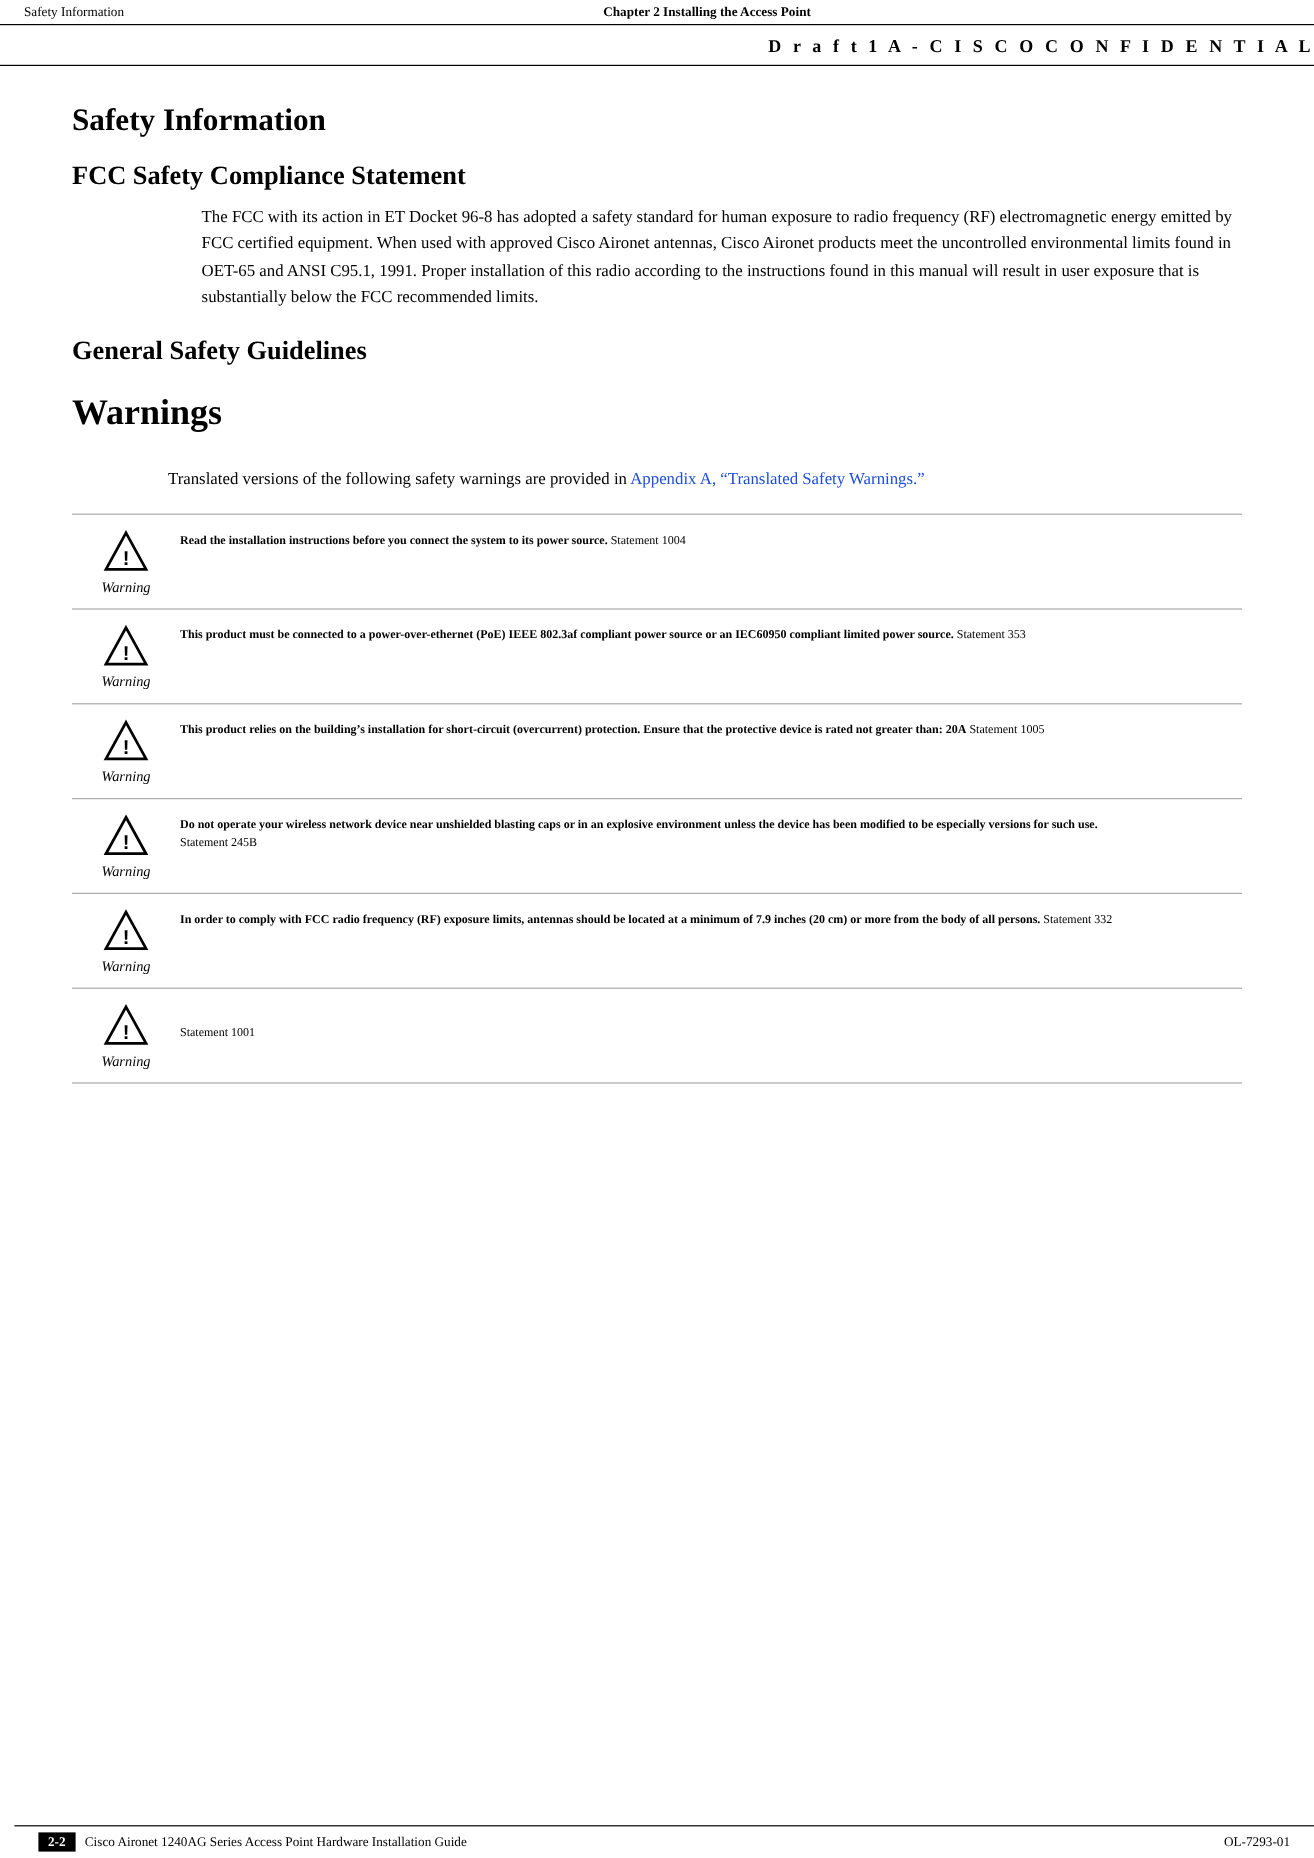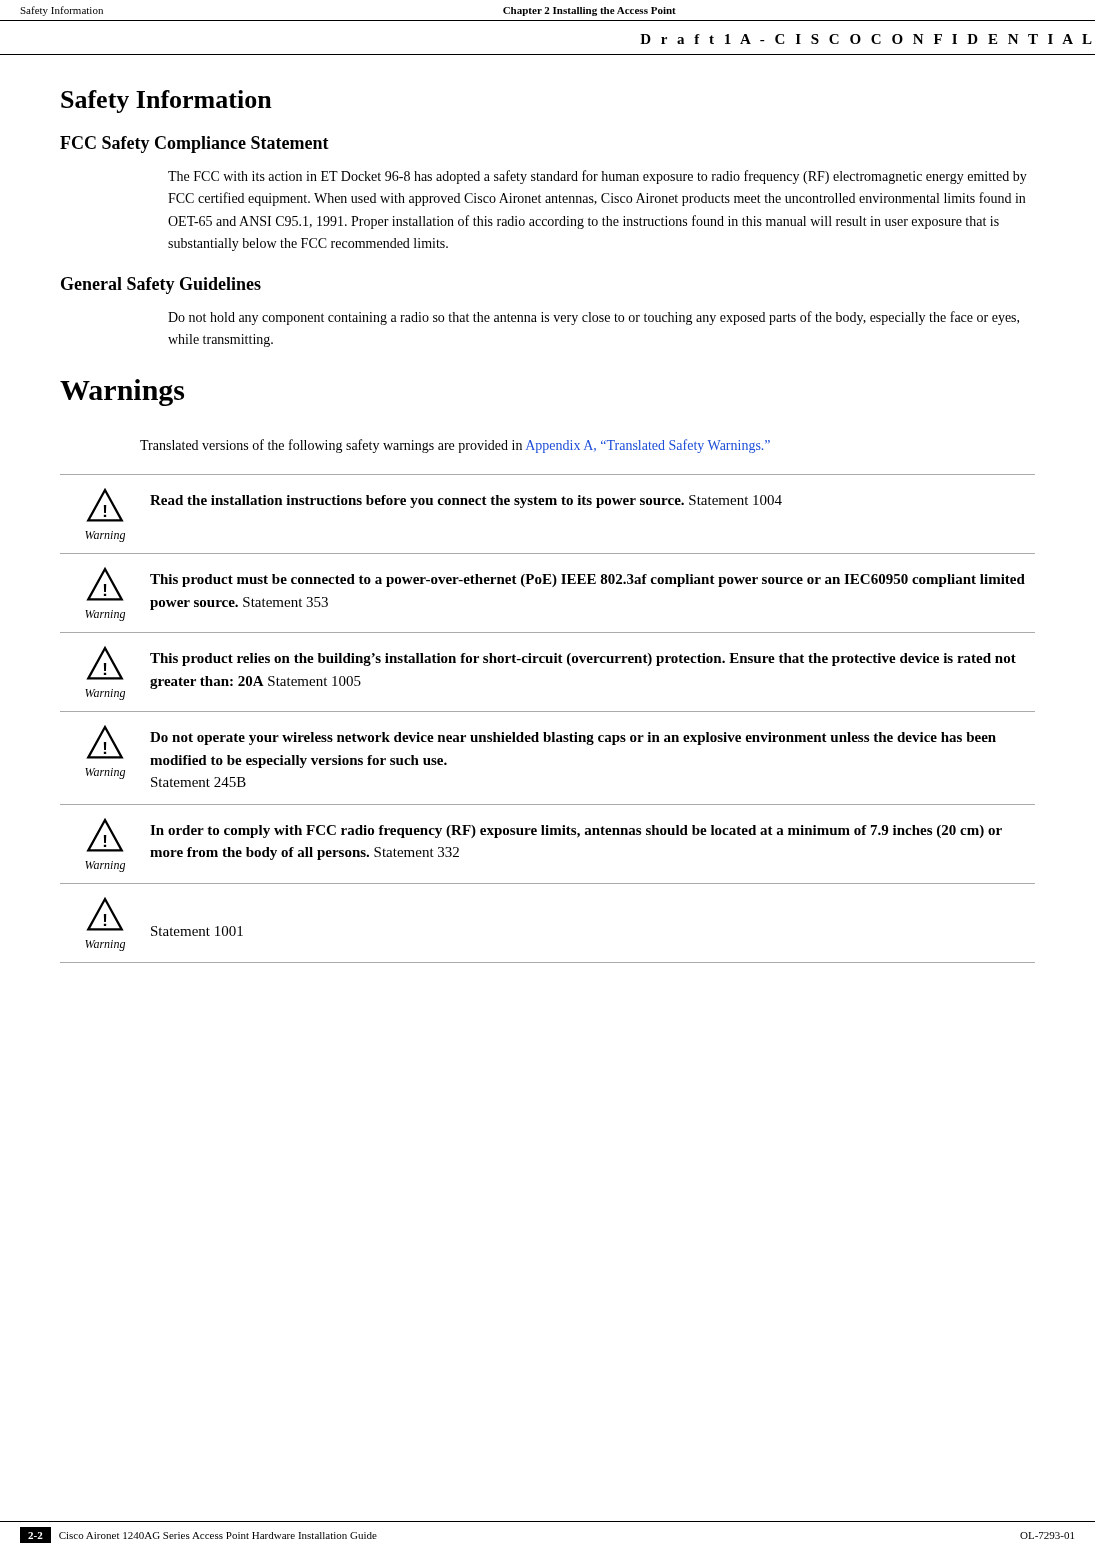--- a/index.html
+++ b/index.html
@@ -57,21 +57,21 @@
     }
 
     .intro-paragraph {
       font-size: 14px;
       margin-left: 80px;
       margin-bottom: 20px;
       line-height: 1.5;
     }
 
     .section-title-medium {
-      font-size: 18px;
+      font-size: 22px;
       font-weight: bold;
       margin-top: 18px;
       margin-bottom: 12px;
     }
 
     .body-paragraph {
       font-size: 14px;
       margin-left: 108px;
       margin-bottom: 14px;
       line-height: 1.6;
@@ -121,34 +121,34 @@
     }
 
     .warning-label {
       font-size: 12px;
       font-weight: normal;
       font-style: italic;
     }
 
     .warning-text {
       flex: 1;
-      font-size: 15px;
+      font-size: 10px;
       line-height: 1.5;
       padding-top: 4px;
     }
 
     .warning-text strong {
       font-weight: bold;
     }
 
     
     .bottom-footer {
       position: absolute;
       bottom: 0;
-      left: 0;
+      left: 12px;
       right: 0;
       border-top: 1px solid #000;
       display: flex;
       justify-content: space-between;
       align-items: center;
       padding: 5px 20px;
       font-size: 11px;
     }
 
     .footer-left {
@@ -178,21 +178,20 @@
 
 <div class="content">
 
   <div class="section-title-large">Safety Information</div>
 
 
   <div class="section-title-medium">FCC Safety Compliance Statement</div>
   <div class="body-paragraph">The FCC with its action in ET Docket 96-8 has adopted a safety standard for human exposure to radio frequency (RF) electromagnetic energy emitted by FCC certified equipment. When used with approved Cisco Aironet antennas, Cisco Aironet products meet the uncontrolled environmental limits found in OET-65 and ANSI C95.1, 1991. Proper installation of this radio according to the instructions found in this manual will result in user exposure that is substantially below the FCC recommended limits.</div>
 
   <div class="section-title-medium">General Safety Guidelines</div>
-  <div class="body-paragraph">Do not hold any component containing a radio so that the antenna is very close to or touching any exposed parts of the body, especially the face or eyes, while transmitting.</div>
 
   <div class="warnings-title">Warnings</div>
 
   <div class="warnings-intro">
     <span>Translated versions of the following safety warnings are provided in </span><a href="#">Appendix A, “Translated Safety Warnings.”</a>
   </div>
 
   <div id="warnings-container">
       <div class="warning-row">
         <div class="warning-left">

